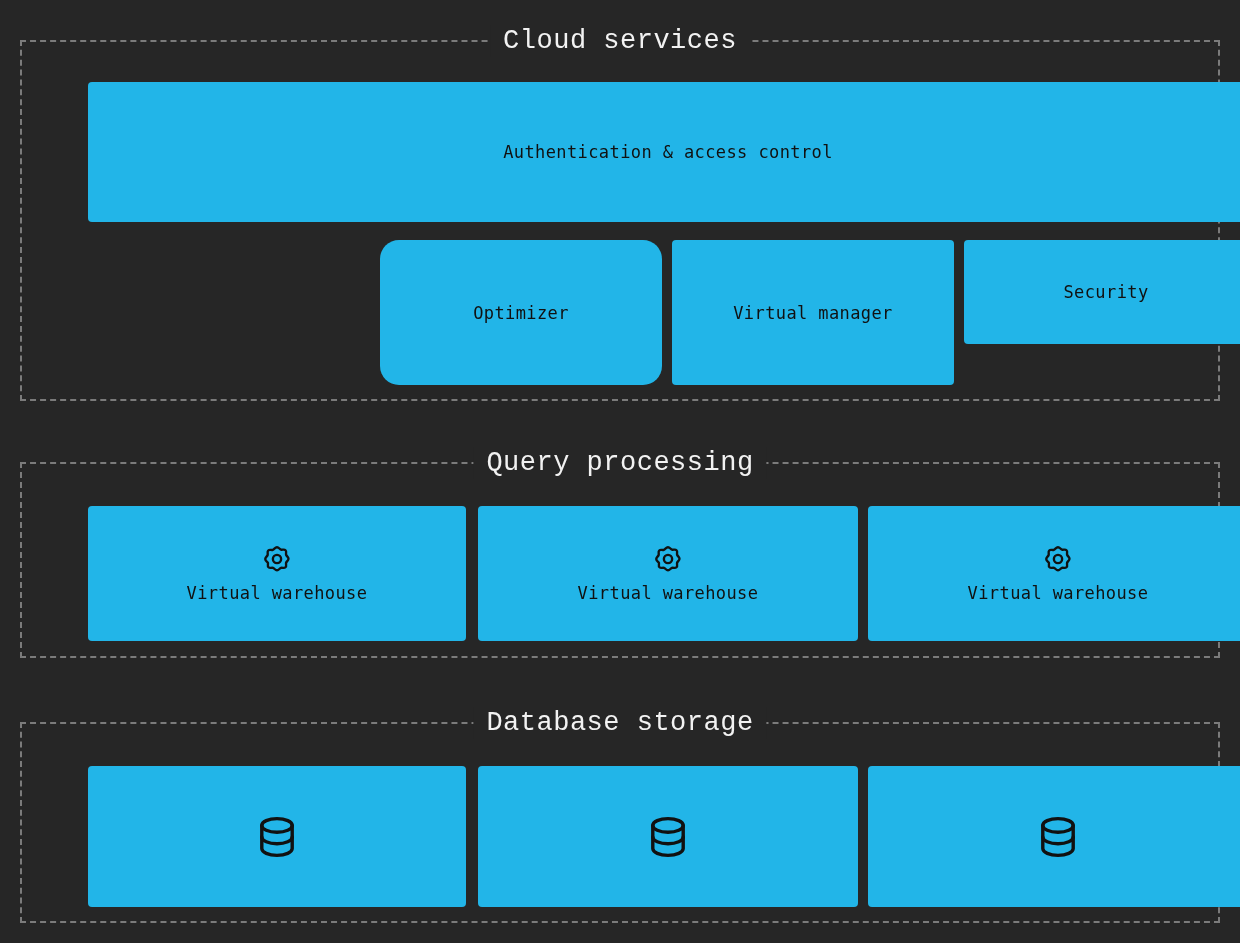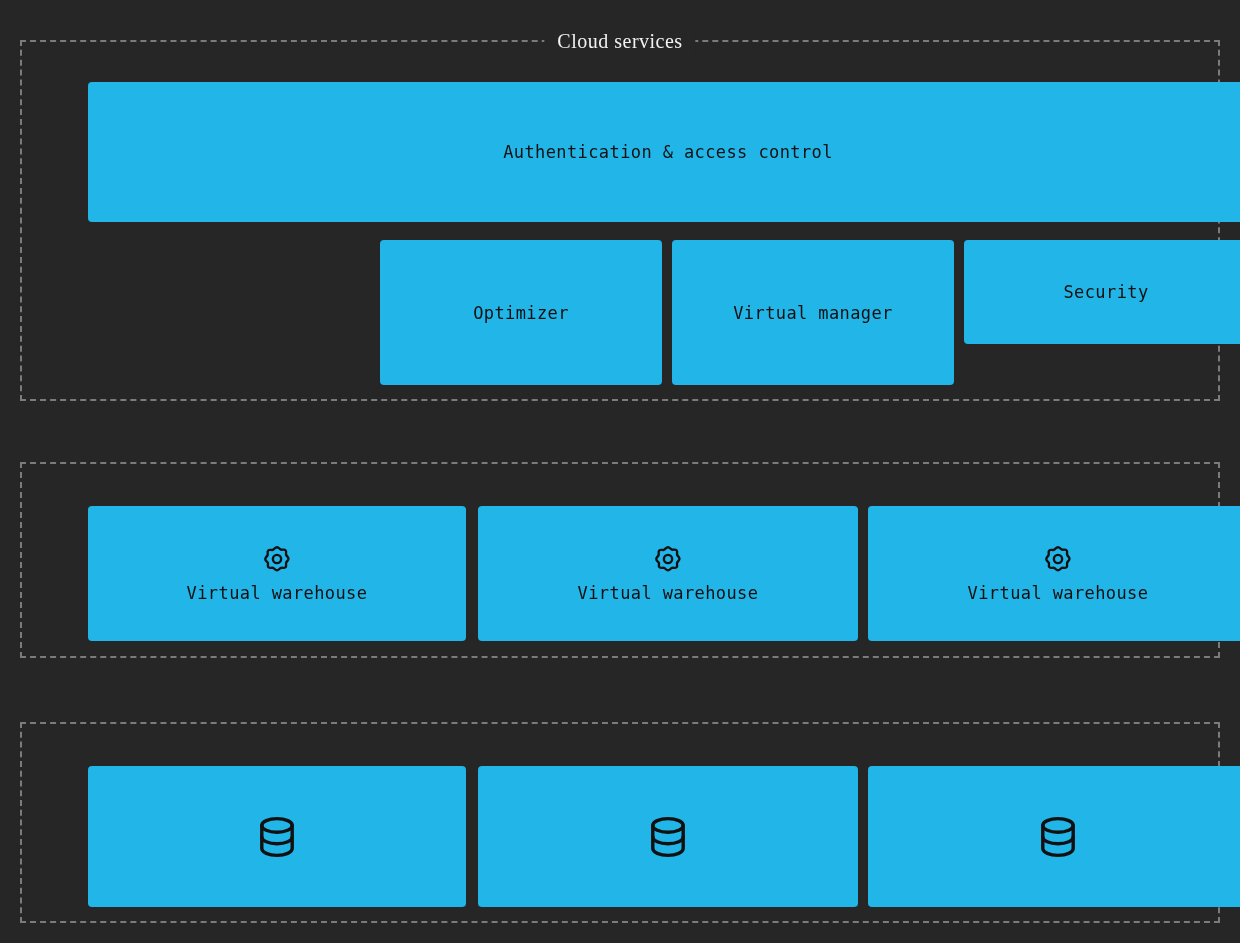--- a/index.html
+++ b/index.html
@@ -31,26 +31,26 @@
     border: 2px dashed #7b7b7b;
     background: transparent;
   }
   .group-title {
     position: absolute;
     top: -17px;
     left: 50%;
     transform: translateX(-50%);
     background: #262626;
     color: #f2f2f2;
-    font-size: 20px;
+    font-size: 27px;
     line-height: 32px;
     letter-spacing: 0.5px;
     padding: 0 13px;
     white-space: nowrap;
-    font-family: Liberation Serif, serif;
+    font-family: Liberation Mono, monospace;
   }
 
   
   .node {
     position: absolute;
     box-sizing: border-box;
     background: #22b5e8;
     border-radius: 4px;
     display: flex;
     flex-direction: column;
@@ -78,21 +78,21 @@
 
   
   .node.icon-only .node-icon {
     margin-bottom: 0;
   }
 
   
   #group-cloud   { left: 20px;  top: 40px;  width: 1200px; height: 361px; }
   #node-auth     { left: 20px;  top: 40px;  width: 1160px; height: 140px; }
   #node-infra    { left: 20px;  top: 198px; width: 282px;  height: 145px; }
-  #node-optim    { left: 312px; top: 198px; width: 282px;  height: 145px; }
+  #node-optim    { left: 312px; top: 198px; width: 282px;  height: 145px; border-radius: 19px; }
   #node-meta     { left: 604px; top: 198px; width: 282px;  height: 145px; }
   #node-sec      { left: 896px; top: 198px; width: 284px;  height: 104px; justify-content: center; }
 
   
   #group-query   { left: 20px;  top: 462px; width: 1200px; height: 196px; }
   #node-vw1      { left: 20px;  top: 42px;  width: 378px;  height: 135px; }
   #node-vw2      { left: 410px; top: 42px;  width: 380px;  height: 135px; }
   #node-vw3      { left: 800px; top: 42px;  width: 380px;  height: 135px; }
 
   
@@ -121,20 +121,21 @@
     <div class="node" id="node-meta">
       <span class="node-label">Virtual manager</span>
     </div>
 
     <div class="node" id="node-sec">
       <span class="node-label">Security</span>
     </div>
   </div>
 
   <div class="group" id="group-query">
+    <div class="group-title">Query processing</div>
 
     <div class="node" id="node-vw1">
       <span class="node-icon">
         <svg width="30" height="30" viewBox="0 0 24 24" fill="none" stroke="#111111" stroke-width="1.9" stroke-linecap="round" stroke-linejoin="round">
           <path d="M12 2.6c1.5 0 2 1.5 3.2 1.9 1.2.4 2.5-.6 3.6.5s.1 2.4.5 3.6c.4 1.2 1.9 1.7 1.9 3.2s-1.5 2-1.9 3.2c-.4 1.2.6 2.5-.5 3.6s-2.4.1-3.6.5c-1.2.4-1.7 1.9-3.2 1.9s-2-1.5-3.2-1.9c-1.2-.4-2.5.6-3.6-.5s-.1-2.4-.5-3.6C4.1 14 2.6 13.5 2.6 12s1.5-2 1.9-3.2c.4-1.2-.6-2.5.5-3.6s2.4-.1 3.6-.5C9.8 4.3 10.5 2.6 12 2.6z"></path>
           <circle cx="12" cy="12" r="3.3"></circle>
         </svg>
       </span>
       <span class="node-label">Virtual warehouse</span>
     </div>
@@ -154,20 +155,21 @@
         <svg width="30" height="30" viewBox="0 0 24 24" fill="none" stroke="#111111" stroke-width="1.9" stroke-linecap="round" stroke-linejoin="round">
           <path d="M12 2.6c1.5 0 2 1.5 3.2 1.9 1.2.4 2.5-.6 3.6.5s.1 2.4.5 3.6c.4 1.2 1.9 1.7 1.9 3.2s-1.5 2-1.9 3.2c-.4 1.2.6 2.5-.5 3.6s-2.4.1-3.6.5c-1.2.4-1.7 1.9-3.2 1.9s-2-1.5-3.2-1.9c-1.2-.4-2.5.6-3.6-.5s-.1-2.4-.5-3.6C4.1 14 2.6 13.5 2.6 12s1.5-2 1.9-3.2c.4-1.2-.6-2.5.5-3.6s2.4-.1 3.6-.5C9.8 4.3 10.5 2.6 12 2.6z"></path>
           <circle cx="12" cy="12" r="3.3"></circle>
         </svg>
       </span>
       <span class="node-label">Virtual warehouse</span>
     </div>
   </div>
 
   <div class="group" id="group-storage">
+    <div class="group-title">Database storage</div>
 
     <div class="node icon-only" id="node-db1">
       <span class="node-icon">
         <svg width="48" height="48" viewBox="0 0 24 24" fill="none" stroke="#111111" stroke-width="1.7" stroke-linecap="round" stroke-linejoin="round">
           <ellipse cx="12" cy="6.2" rx="7.6" ry="3.4"></ellipse>
           <path d="M4.4 6.2v11.6c0 1.88 3.4 3.4 7.6 3.4s7.6-1.52 7.6-3.4V6.2"></path>
           <path d="M4.4 12c0 1.88 3.4 3.4 7.6 3.4s7.6-1.52 7.6-3.4"></path>
         </svg>
       </span>
       <span class="node-label"></span>

